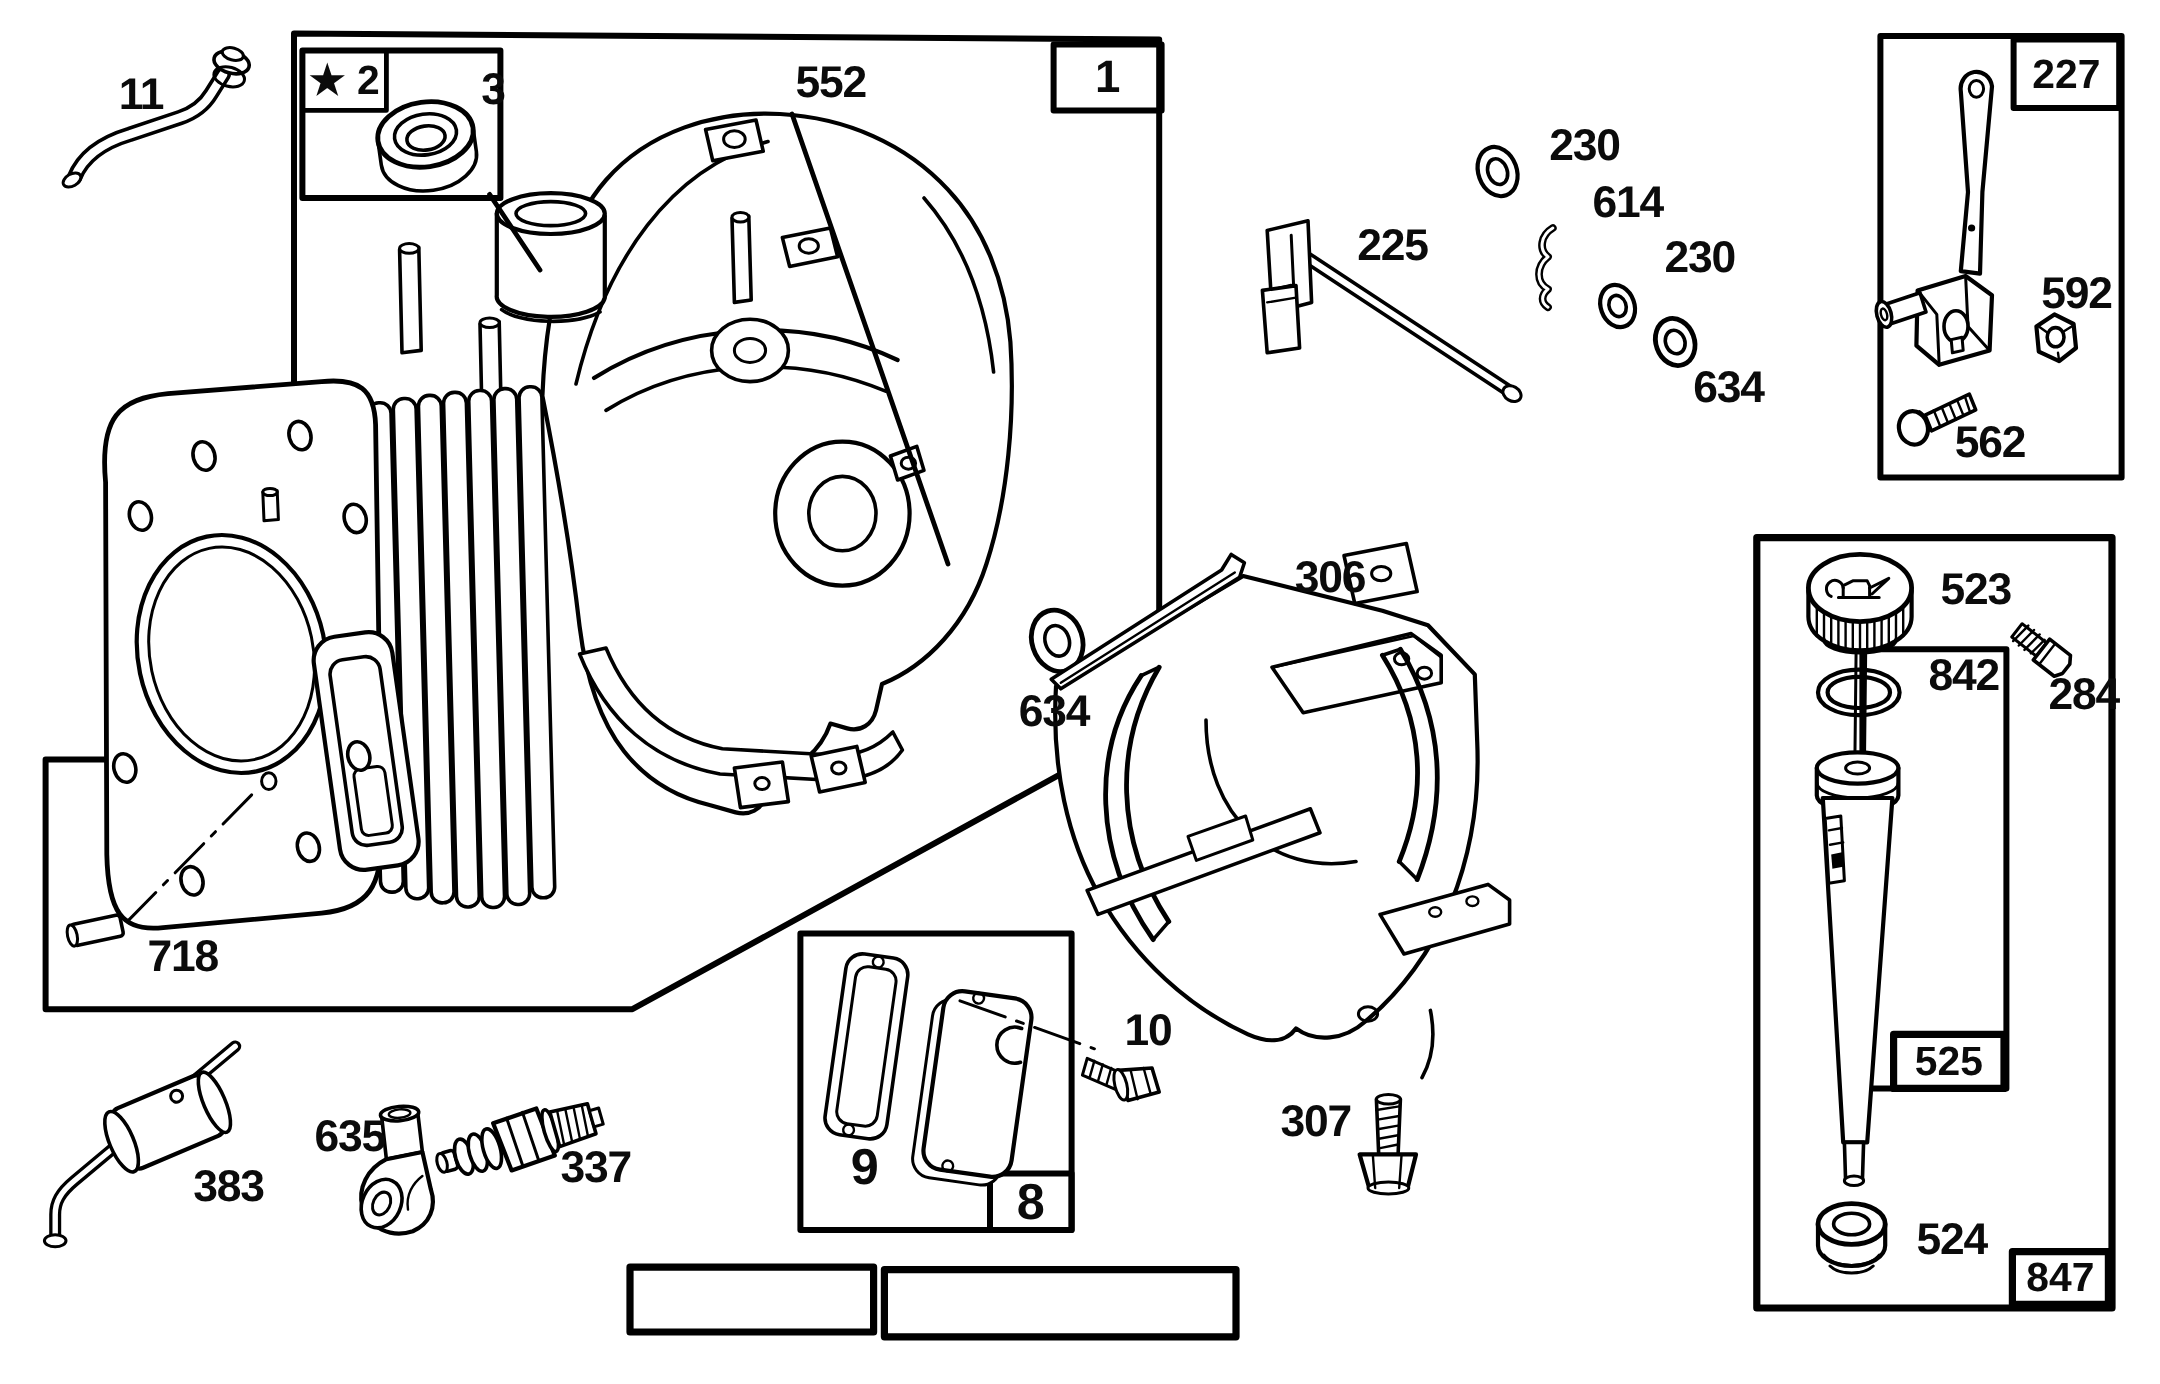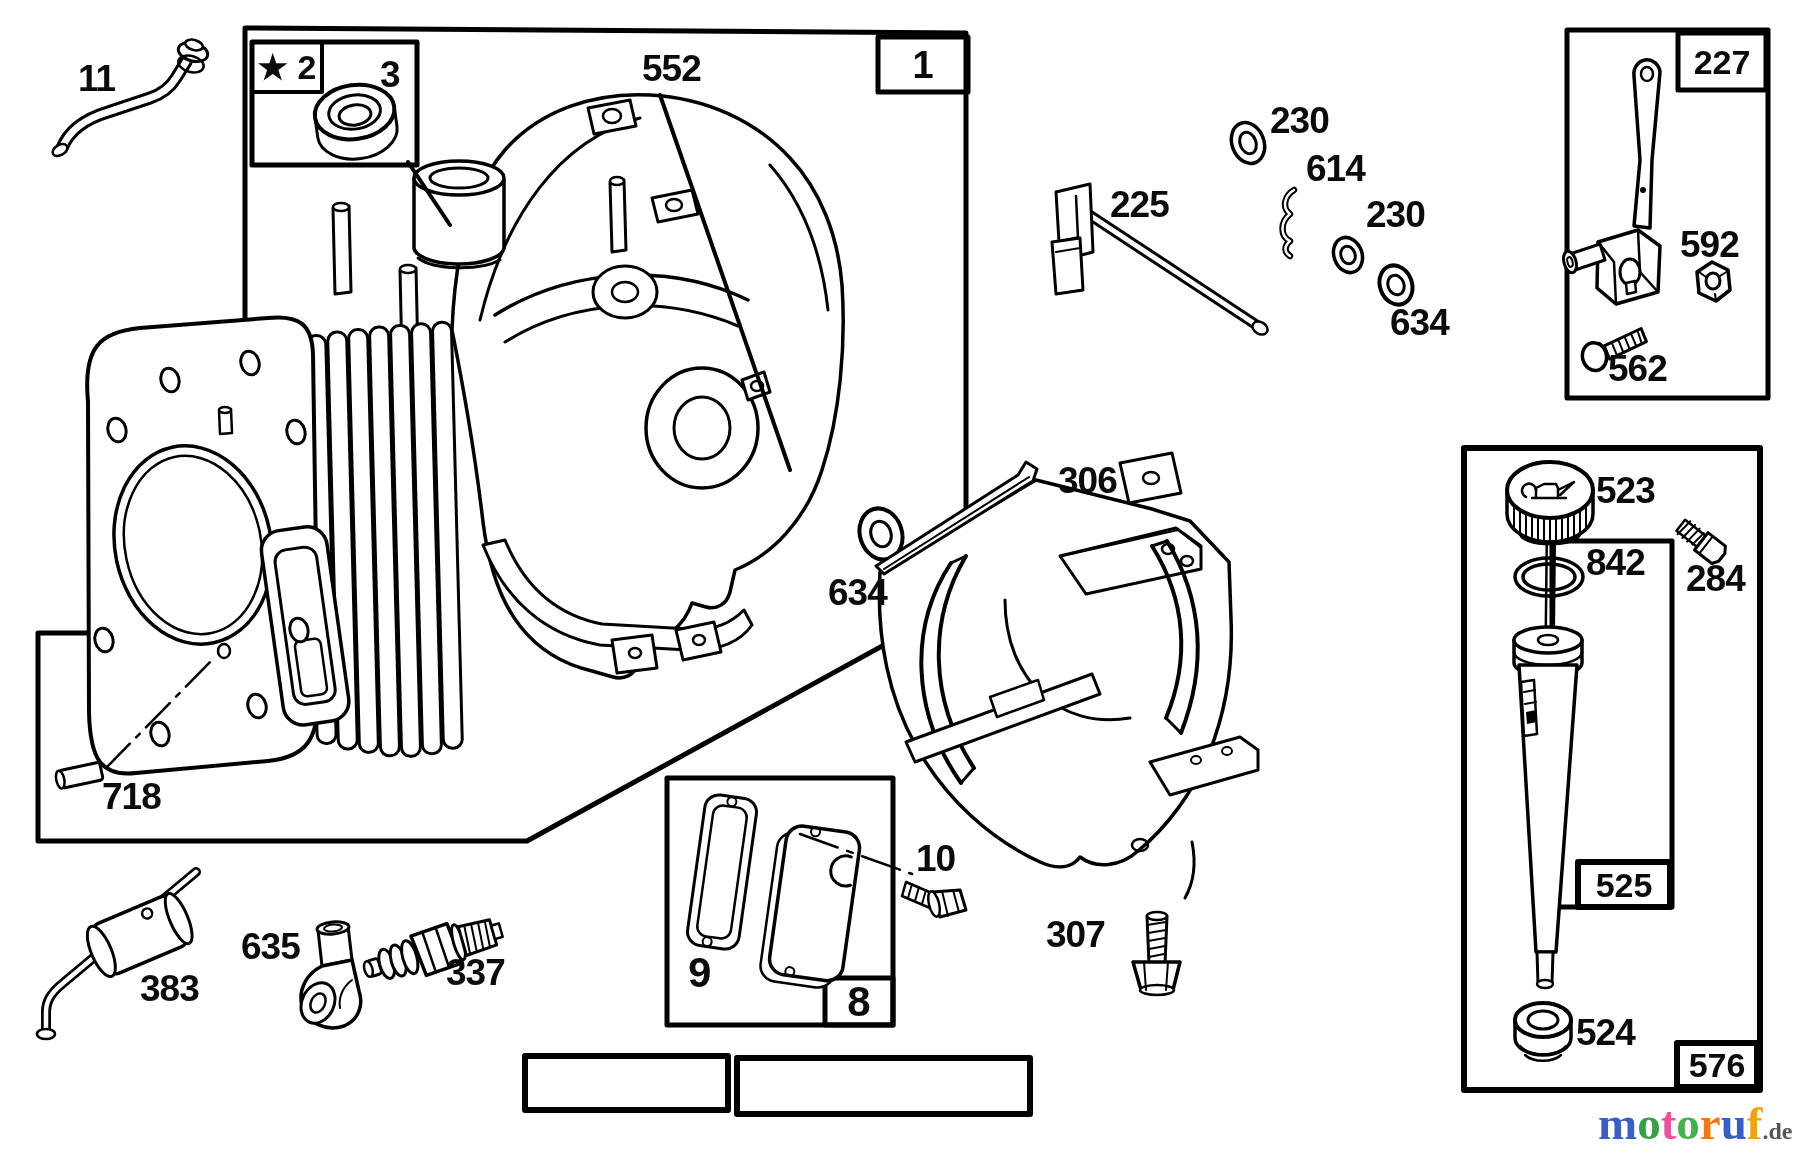--- a/index.html
+++ b/index.html
@@ -1,20 +1,20 @@
 <!DOCTYPE html>
 <html><head>
 <meta charset="utf-8">
 <style>
   html,body{margin:0;padding:0;background:#ffffff;}
   .canvas{position:relative;width:1800px;height:1153px;background:#fff;
           font-family:"Liberation Sans",sans-serif;overflow:hidden;}
   .canvas svg{position:absolute;left:0;top:0;}
   .callout{position:absolute;font-weight:700;font-size:37px;line-height:1;
-           letter-spacing:-1px;color:#0b0b0b;white-space:nowrap;}
+           letter-spacing:-1px;color:#0b0b0b;white-space:nowrap;margin-left:21px;}
   .framed{position:absolute;display:flex;align-items:center;justify-content:center;
           font-weight:700;color:#0b0b0b;line-height:1;white-space:nowrap;}
   .fs34{font-size:34px}.fs38{font-size:38px}.fs42{font-size:42px}.fs28{font-size:28px}
   .logo{position:absolute;left:1598px;top:1100px;width:200px;
         font-family:"Liberation Serif",serif;font-weight:700;font-size:47px;
         line-height:1;white-space:nowrap;}
   .logo .tld{font-size:24px;}
 </style>
 </head>
 <body>
@@ -371,26 +371,23 @@
 <div class="framed fs34" style="left:1678px;top:33px;width:88px;height:57px">227</div>
 <div class="callout" style="left:1680px;top:226px">592</div>
 <div class="callout" style="left:1608px;top:350px">562</div>
 <div class="callout" style="left:1058px;top:462px">306</div>
 <div class="callout" style="left:1046px;top:916px">307</div>
 <div class="callout" style="left:1596px;top:472px">523</div>
 <div class="callout" style="left:1586px;top:544px">842</div>
 <div class="callout" style="left:1686px;top:560px">284</div>
 <div class="framed fs34" style="left:1578px;top:862px;width:92px;height:45px">525</div>
 <div class="callout" style="left:1576px;top:1014px">524</div>
-<div class="framed fs34" style="left:1677px;top:1043px;width:80px;height:44px">576</div>
+<div class="framed fs34" style="left:1677px;top:1043px;width:80px;height:44px">847</div>
 <div class="callout" style="left:102px;top:778px">718</div>
 <div class="callout" style="left:140px;top:970px">383</div>
 <div class="callout" style="left:241px;top:928px">635</div>
 <div class="callout" style="left:446px;top:954px">337</div>
 <div class="callout fs42" style="left:688px;top:952px">9</div>
 <div class="framed fs42" style="left:825px;top:978px;width:68px;height:47px">8</div>
 <div class="callout" style="left:916px;top:840px">10</div>
 
-<div class="logo">
-  <span style="color:#3a5fc0">m</span><span style="color:#3aa048">o</span><span style="color:#e8529e">t</span><span style="color:#49ad52">o</span><span style="color:#f07818">r</span><span style="color:#3a5fc0">u</span><span style="color:#eda410">f</span><span class="tld" style="color:#555555">.de</span>
+
 </div>
 
-</div>
-
 </body></html>

